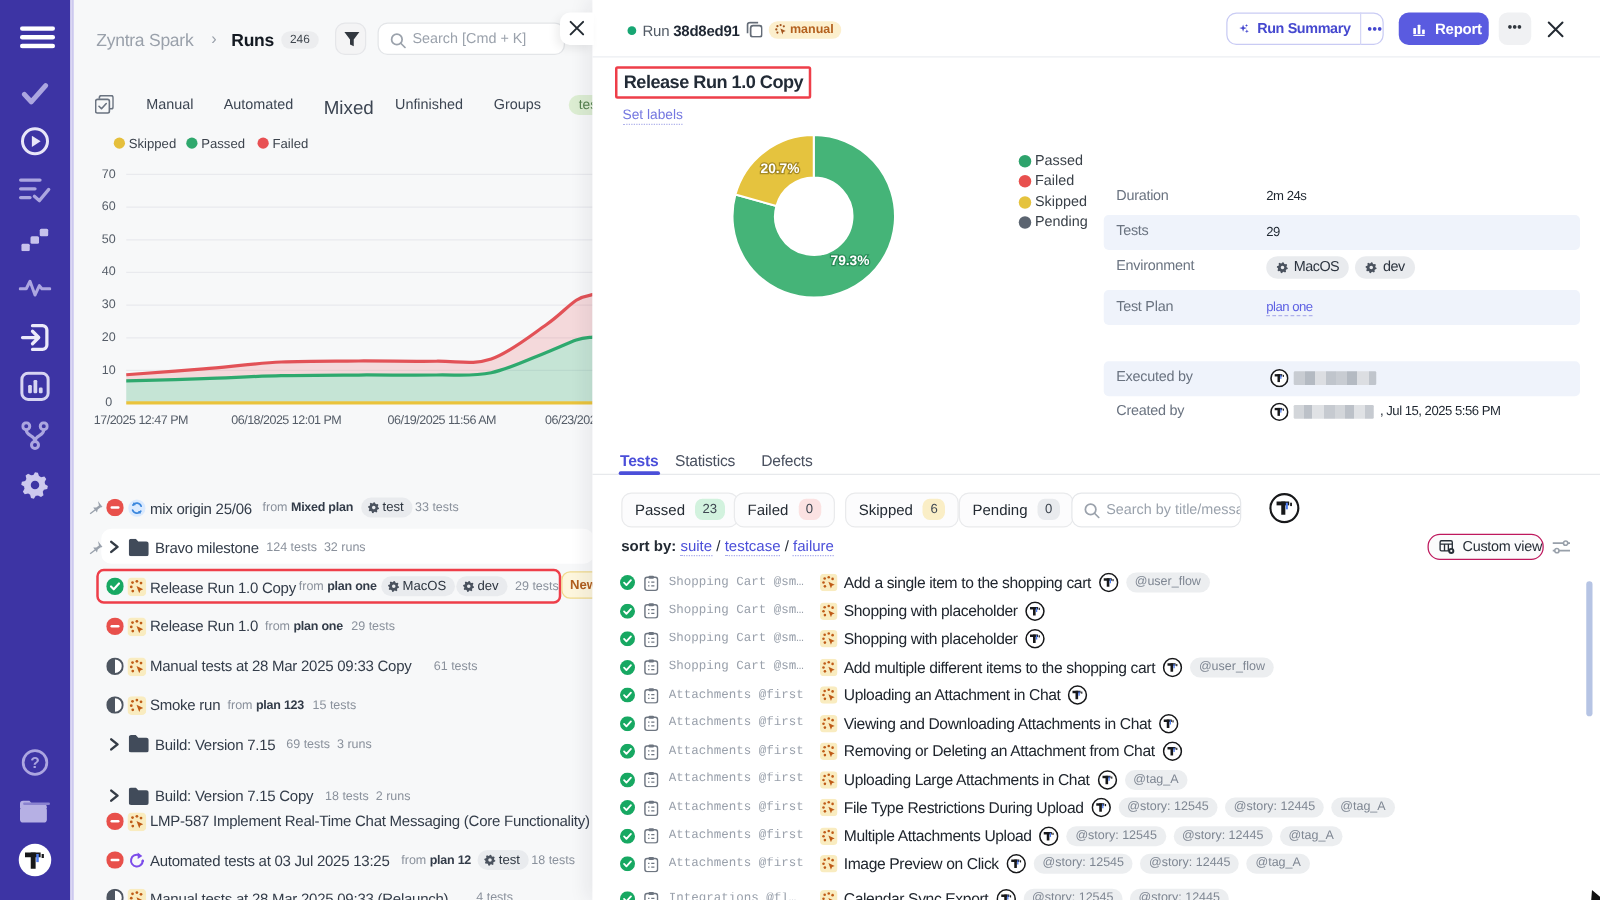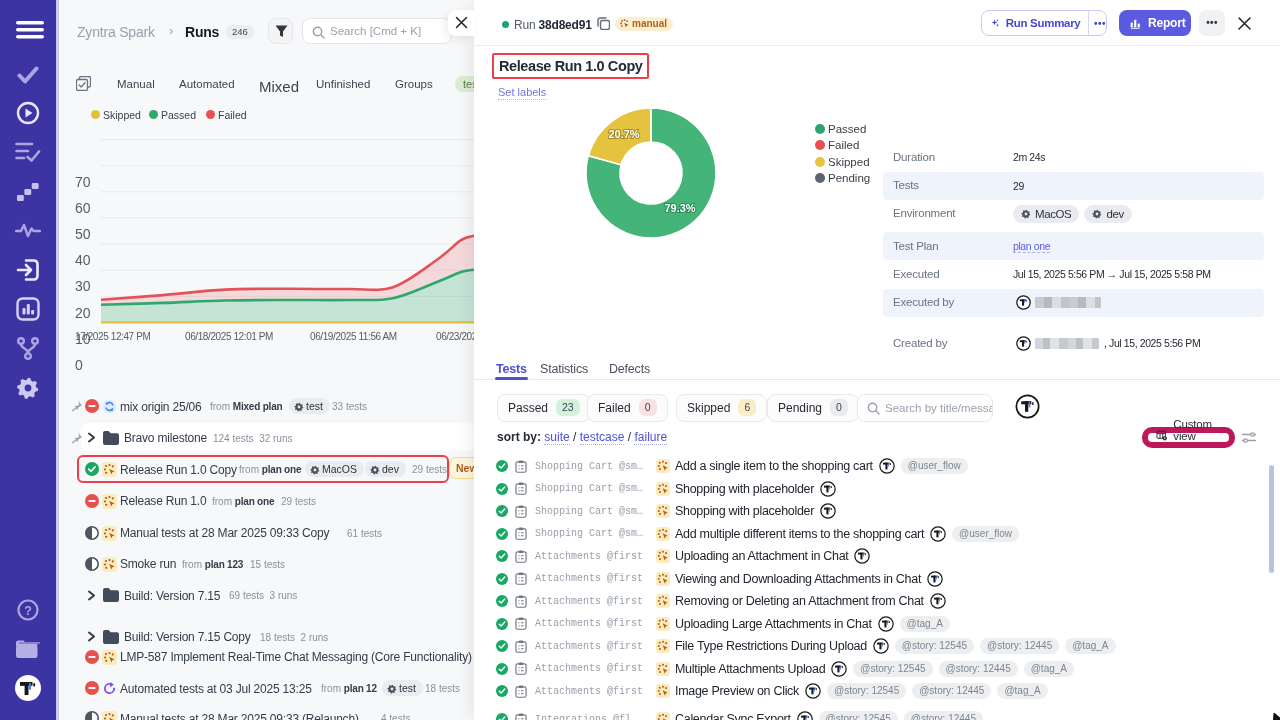--- a/index.html
+++ b/index.html
@@ -5,21 +5,21 @@
 * { margin:0; padding:0; box-sizing:border-box; }
 html,body { width:1280px; height:720px; overflow:hidden; }
 body { font-family:"Liberation Sans",sans-serif; position:relative; background:#fff; color:#1e2630; }
 .abs { position:absolute; }
 #sidebar { position:absolute; left:0; top:0; width:56px; height:720px; background:#3d34a4; z-index:5; }
 #leftpanel { position:absolute; left:56px; top:0; width:418px; height:720px; background:#f7f8f9; overflow:hidden; z-index:1; border-left:1px solid #cdc9ef; }
 #drawer { position:absolute; left:474px; top:0; width:806px; height:720px; background:#fff; z-index:10; box-shadow:-5px 0 14px rgba(30,35,60,.07); }
 #closecard { position:absolute; left:448px; top:10px; width:27px; height:26px; background:#fff; border-radius:8px 0 0 8px; z-index:11; box-shadow:-3px 3px 8px rgba(0,0,0,.07); }
 #closecard svg { position:absolute; left:7px; top:6px; }
 .pill { display:inline-flex; align-items:center; background:#e9ebee; border-radius:9px; height:18px; padding:0 8px; font-size:11.5px; color:#2c343f; gap:4px; }
-.ylab { left:18px; width:24px; text-align:left; font-size:14px; color:#555d68;margin-top:40px; }
+.ylab { left:18px; width:24px; text-align:center; font-size:10px; color:#555d68; }
 .xlab { top:331px; font-size:10px; letter-spacing:-.4px; color:#555d68; white-space:nowrap; }
 .run { position:absolute; left:0; width:418px; height:31px; }
 .run .ic { position:absolute; top:8.5px; }
 .rt { position:absolute; top:9px; font-size:12px; font-weight:500; color:#333c49; letter-spacing:-.2px; white-space:nowrap; }
 .rfrom { position:absolute; top:10.5px; font-size:10px; color:#8a919c; white-space:nowrap; }
 .rfrom b { color:#333c49; font-weight:700; letter-spacing:-.2px; }
 .rcnt { position:absolute; top:10.5px; font-size:10px; color:#8a919c; white-space:nowrap; }
 .rpill { position:absolute; top:7.5px; height:16px; padding:0 7px 0 5px; background:#e9ebee; border-radius:8px; font-size:10.5px; color:#2c343f; line-height:16px; white-space:nowrap; }
 .rpill svg { vertical-align:-1.5px; margin-right:2px; }
 .chip { position:absolute; top:393.5px; height:28px; background:#fcfcfd; border:1px solid #e9eaec; border-radius:8px; display:flex; align-items:center; gap:8px; padding:0 10px; font-size:12px; font-weight:500; color:#242b33; }
@@ -487,38 +487,34 @@
       <div class="dval" style="top:5px"><span class="pill"><svg width="10" height="10" viewBox="0 0 24 24">
             <path fill="#4a525e" d="M12 1.8 l2.3 .4 .9 2.6 a7.6 7.6 0 0 1 1.6 .9 l2.7-.6 1.5 2 -1.3 2.4 a7.6 7.6 0 0 1 .3 1.8 l2.3 1.5 -.5 2.3 -2.7 .7 a7.6 7.6 0 0 1 -.9 1.6 l.6 2.7 -2 1.5 -2.4-1.3 a7.6 7.6 0 0 1 -1.8 .3 l-1.5 2.3 -2.3-.5 -.7-2.7 a7.6 7.6 0 0 1 -1.6-.9 l-2.7 .6 -1.5-2 1.3-2.4 a7.6 7.6 0 0 1 -.3-1.8 l-2.3-1.5 .5-2.3 2.7-.7 a7.6 7.6 0 0 1 .9-1.6 l-.6-2.7 2-1.5 2.4 1.3 a7.6 7.6 0 0 1 1.8-.3 Z M12 8.6 a3.4 3.4 0 1 0 0 6.8 a3.4 3.4 0 0 0 0-6.8 Z"></path>
           </svg>MacOS</span>&nbsp;&nbsp;<span class="pill"><svg width="10" height="10" viewBox="0 0 24 24">
             <path fill="#4a525e" d="M12 1.8 l2.3 .4 .9 2.6 a7.6 7.6 0 0 1 1.6 .9 l2.7-.6 1.5 2 -1.3 2.4 a7.6 7.6 0 0 1 .3 1.8 l2.3 1.5 -.5 2.3 -2.7 .7 a7.6 7.6 0 0 1 -.9 1.6 l.6 2.7 -2 1.5 -2.4-1.3 a7.6 7.6 0 0 1 -1.8 .3 l-1.5 2.3 -2.3-.5 -.7-2.7 a7.6 7.6 0 0 1 -1.6-.9 l-2.7 .6 -1.5-2 1.3-2.4 a7.6 7.6 0 0 1 -.3-1.8 l-2.3-1.5 .5-2.3 2.7-.7 a7.6 7.6 0 0 1 .9-1.6 l-.6-2.7 2-1.5 2.4 1.3 a7.6 7.6 0 0 1 1.8-.3 Z M12 8.6 a3.4 3.4 0 1 0 0 6.8 a3.4 3.4 0 0 0 0-6.8 Z"></path>
           </svg>dev</span></div>
     </div>
 <div class="drow pale" style="top:232.2px">
       <div class="dlab">Test Plan</div>
       <div class="dval" style="color:#5e61e3;font-weight:400;border-bottom:1px dashed #b0b2ec;display:inline-block;left:130px;width:auto">plan one</div>
     </div>
-<div class="drow" style="top:260.4px">
-      <div class="dlab">Executed</div>
-      <div class="dval">Jul 15, 2025 5:56 PM → Jul 15, 2025 5:58 PM</div>
-    </div>
 <div class="drow pale" style="top:288.6px">
       <div class="dlab">Executed by</div>
       <svg class="abs" style="left:133px;top:6.5px" width="15" height="15" viewBox="0 0 26 26">
         <circle cx="13" cy="13" r="11.6" fill="#fff" stroke="#17181a" stroke-width="2.2"></circle>
         <g fill="#17181a">
           <rect x="6.5" y="7.5" width="10.5" height="3.2"></rect>
           <rect x="10.4" y="7.5" width="3.4" height="11"></rect>
           <rect x="17.8" y="8.5" width="1.5" height="2.8"></rect>
         </g>
         <rect x="14.2" y="8.5" width="1.7" height="5.5" fill="#4f7df0"></rect>
       </svg>
       <div class="abs blur1" style="left:152px;top:8.5px;width:66px;height:11px"></div>
     </div>
-<div class="drow" style="top:329px">
+<div class="drow" style="top:315px">
       <div class="dlab">Created by</div>
       <svg class="abs" style="left:133px;top:6.5px" width="15" height="15" viewBox="0 0 26 26">
         <circle cx="13" cy="13" r="11.6" fill="#fff" stroke="#17181a" stroke-width="2.2"></circle>
         <g fill="#17181a">
           <rect x="6.5" y="7.5" width="10.5" height="3.2"></rect>
           <rect x="10.4" y="7.5" width="3.4" height="11"></rect>
           <rect x="17.8" y="8.5" width="1.5" height="2.8"></rect>
         </g>
         <rect x="14.2" y="8.5" width="1.7" height="5.5" fill="#4f7df0"></rect>
       </svg>
@@ -559,21 +555,21 @@
       <circle cx="13" cy="13" r="11.6" fill="#fff" stroke="#17181a" stroke-width="1.8"></circle>
       <g fill="#17181a">
         <rect x="6.5" y="7.5" width="10.5" height="3.2"></rect>
         <rect x="10.4" y="7.5" width="3.4" height="11"></rect>
         <rect x="17.8" y="8.5" width="1.5" height="2.8"></rect>
       </g>
       <rect x="14.2" y="8.5" width="1.7" height="5.5" fill="#4f7df0"></rect>
     </svg>
 
 <div class="abs" style="left:23px;top:430px;font-size:12px;color:#242b34;white-space:nowrap"><b>sort by:</b> <span class="slink">suite</span> <span style="color:#242b34">/</span> <span class="slink">testcase</span> <span style="color:#242b34">/</span> <span class="slink">failure</span></div>
-<div class="abs" style="left:668px;top:427px;width:93px;height:21px;border:6px solid #be185d;border-radius:10px;background:#fbfbfc;display:flex;align-items:flex-end">
+<div class="abs" style="left:668px;top:427px;width:93px;height:21px;border:1px solid #be185d;border-radius:10px;background:#fbfbfc;display:flex;align-items:center">
 <svg style="margin-left:8px" width="13" height="13" viewBox="0 0 24 24">
         <g stroke="#272e37" stroke-width="2" fill="none">
           <rect x="2" y="3" width="18" height="15" rx="2"></rect>
           <path d="M2 8 H20 M8.5 8 V18 M14.2 8 V18"></path>
         </g>
         <circle cx="18.5" cy="18" r="4.5" fill="#272e37"></circle>
         <circle cx="18.5" cy="18" r="1.6" fill="#fbfbfc"></circle>
       </svg>
 <span style="margin-left:6px;font-size:11.5px;font-weight:500;color:#272e37;letter-spacing:-.2px">Custom view</span>
     </div>

